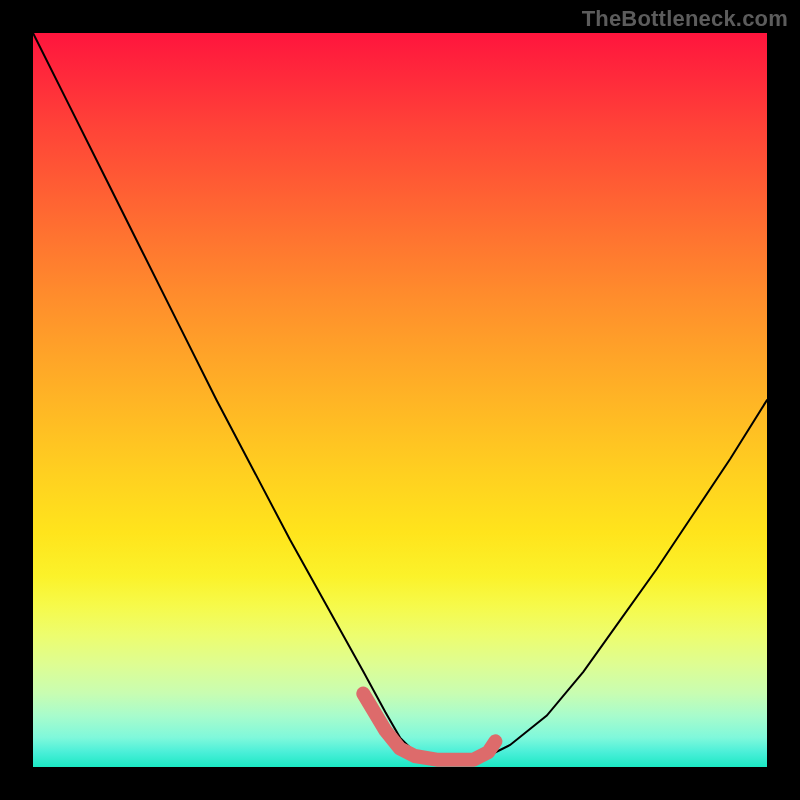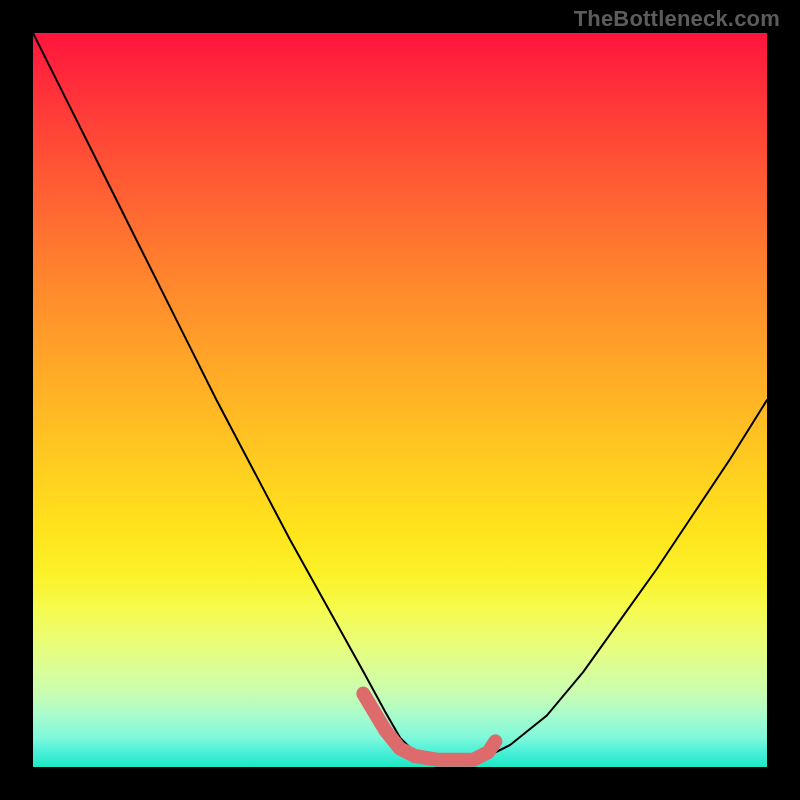--- a/index.html
+++ b/index.html
@@ -6,21 +6,21 @@
   html, body { width: 800px; height: 800px; overflow: hidden; background: #000; }
   .frame {
     position: relative;
     width: 800px;
     height: 800px;
     background: #000;
   }
   .watermark {
     position: absolute;
     top: 6px;
-    right: 20px;
+    right: 12px;
     font-family: Arial, Helvetica, sans-serif;
     font-size: 22px;
     font-weight: 600;
     color: #5c5c5c;
     z-index: 10;
     letter-spacing: 0.2px;
   }
   .plot {
     position: absolute;
     left: 33px;

